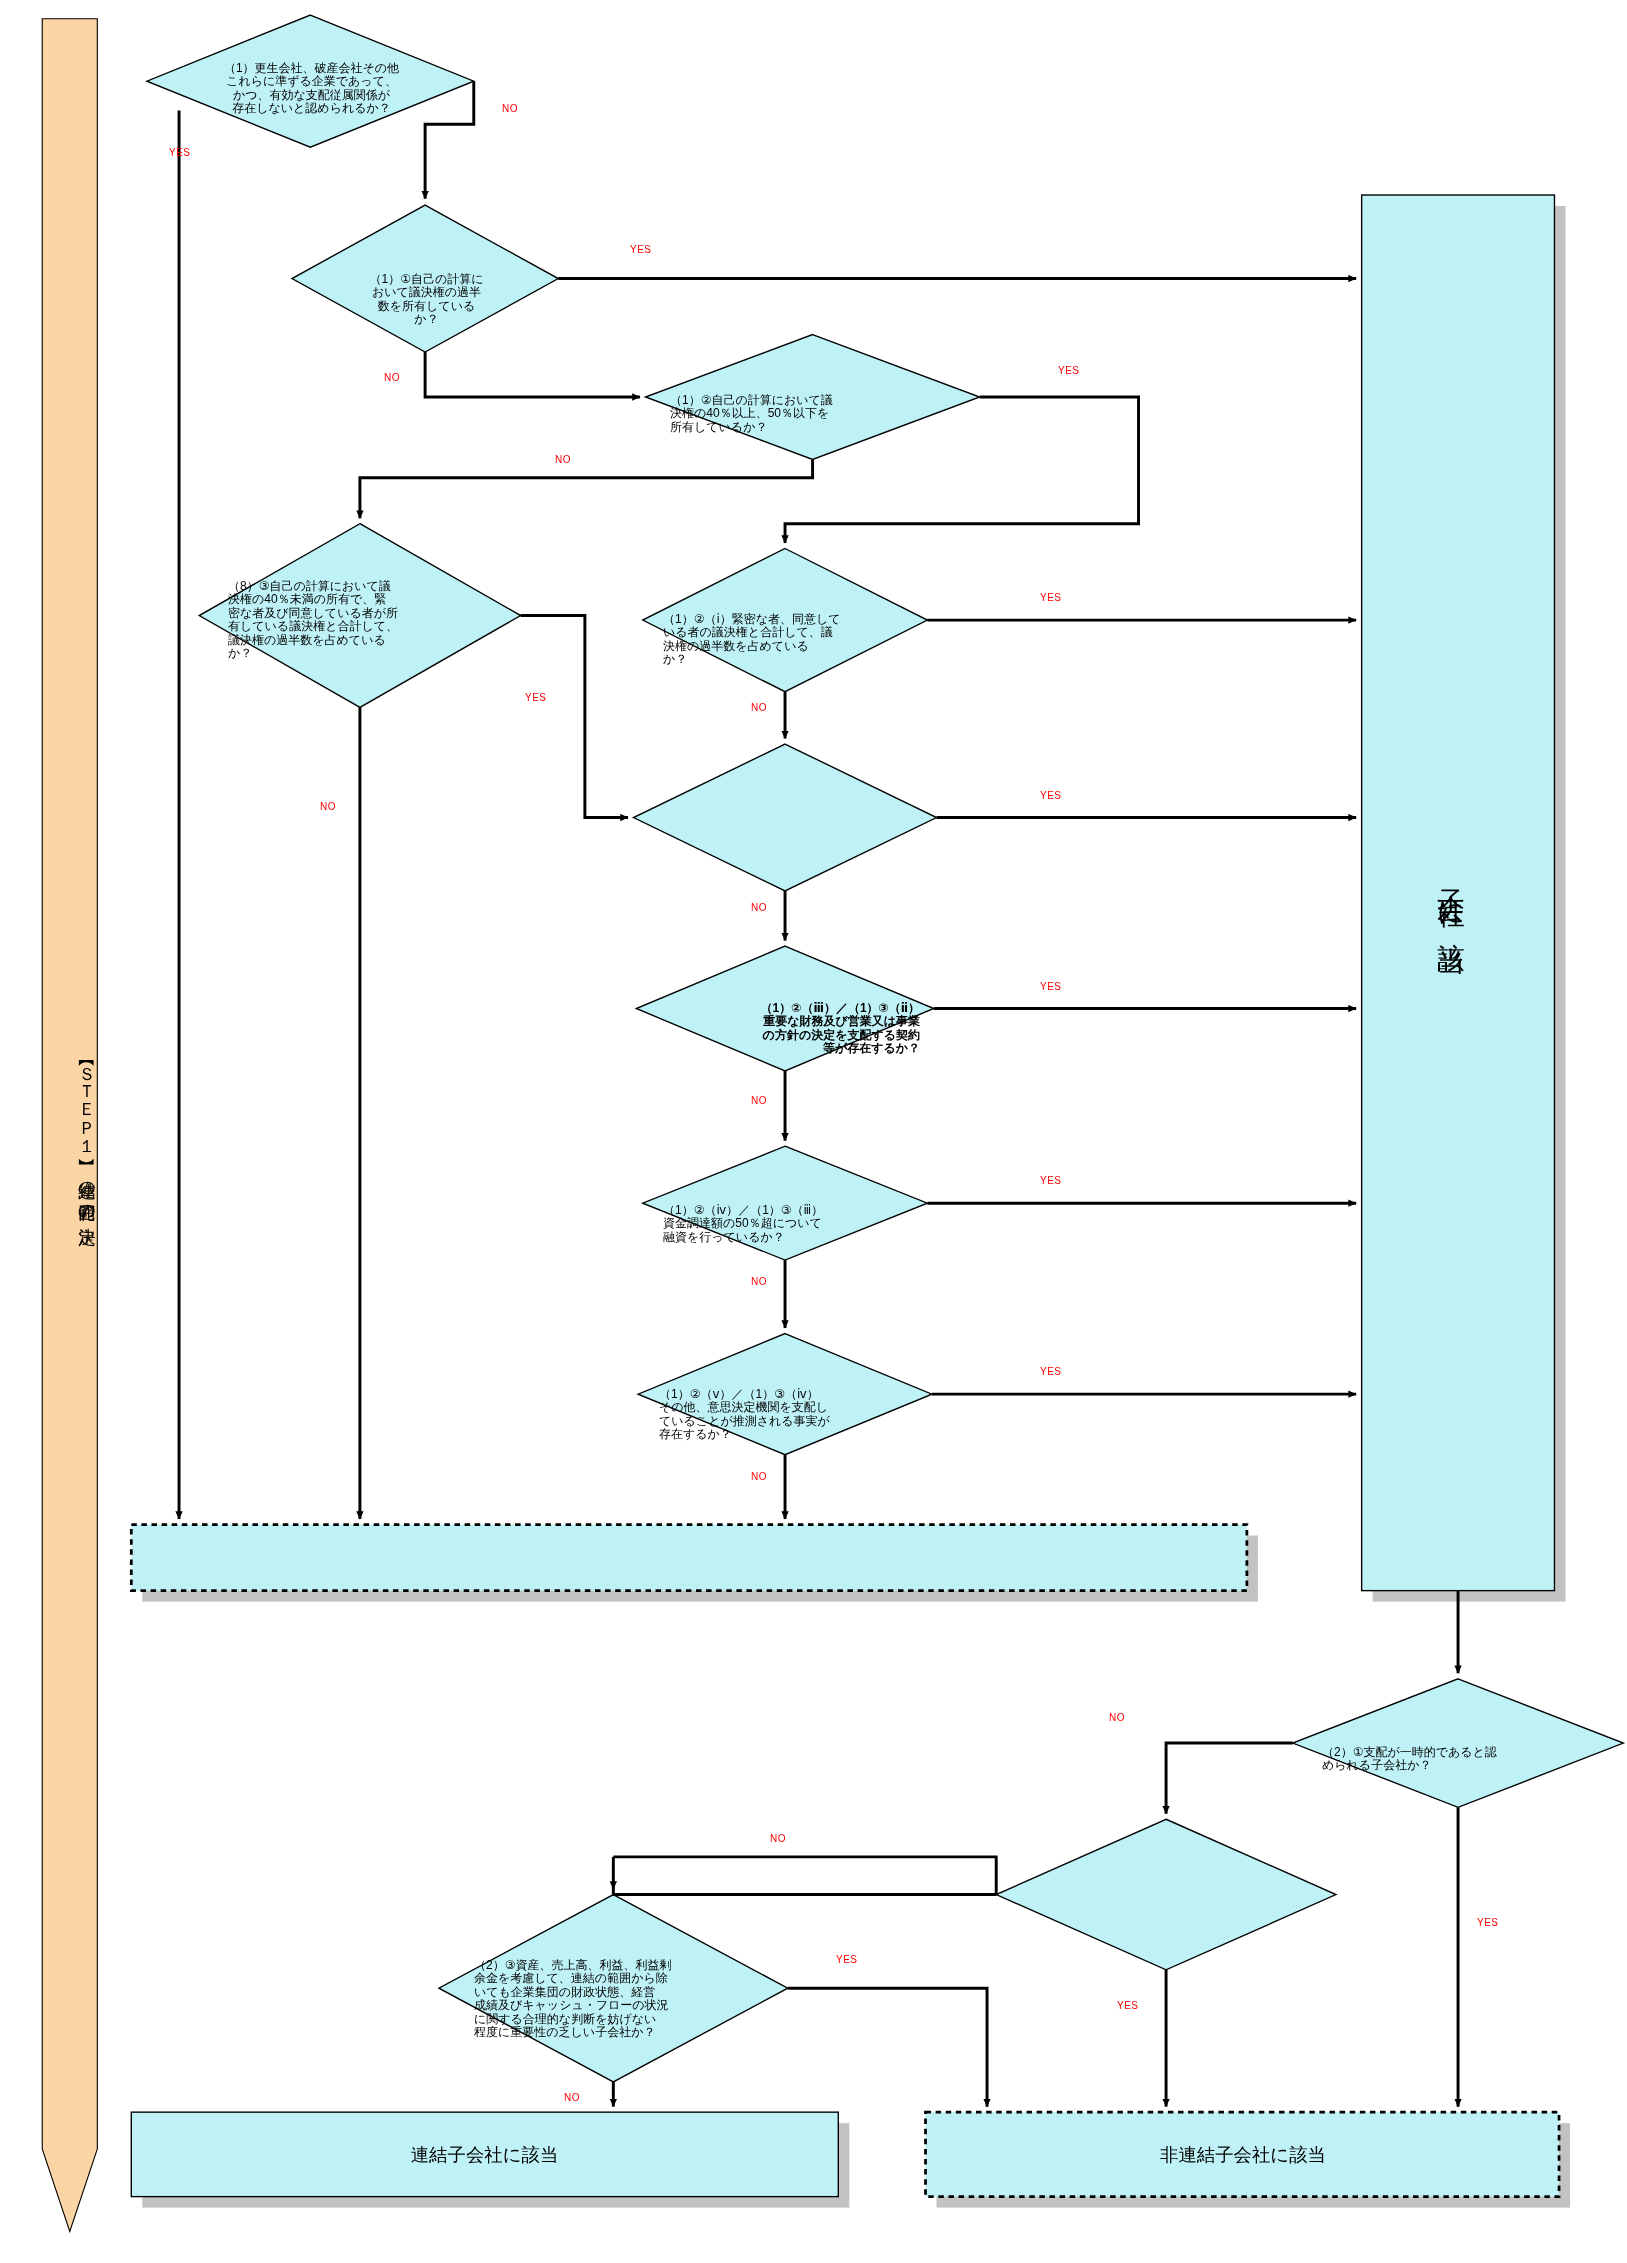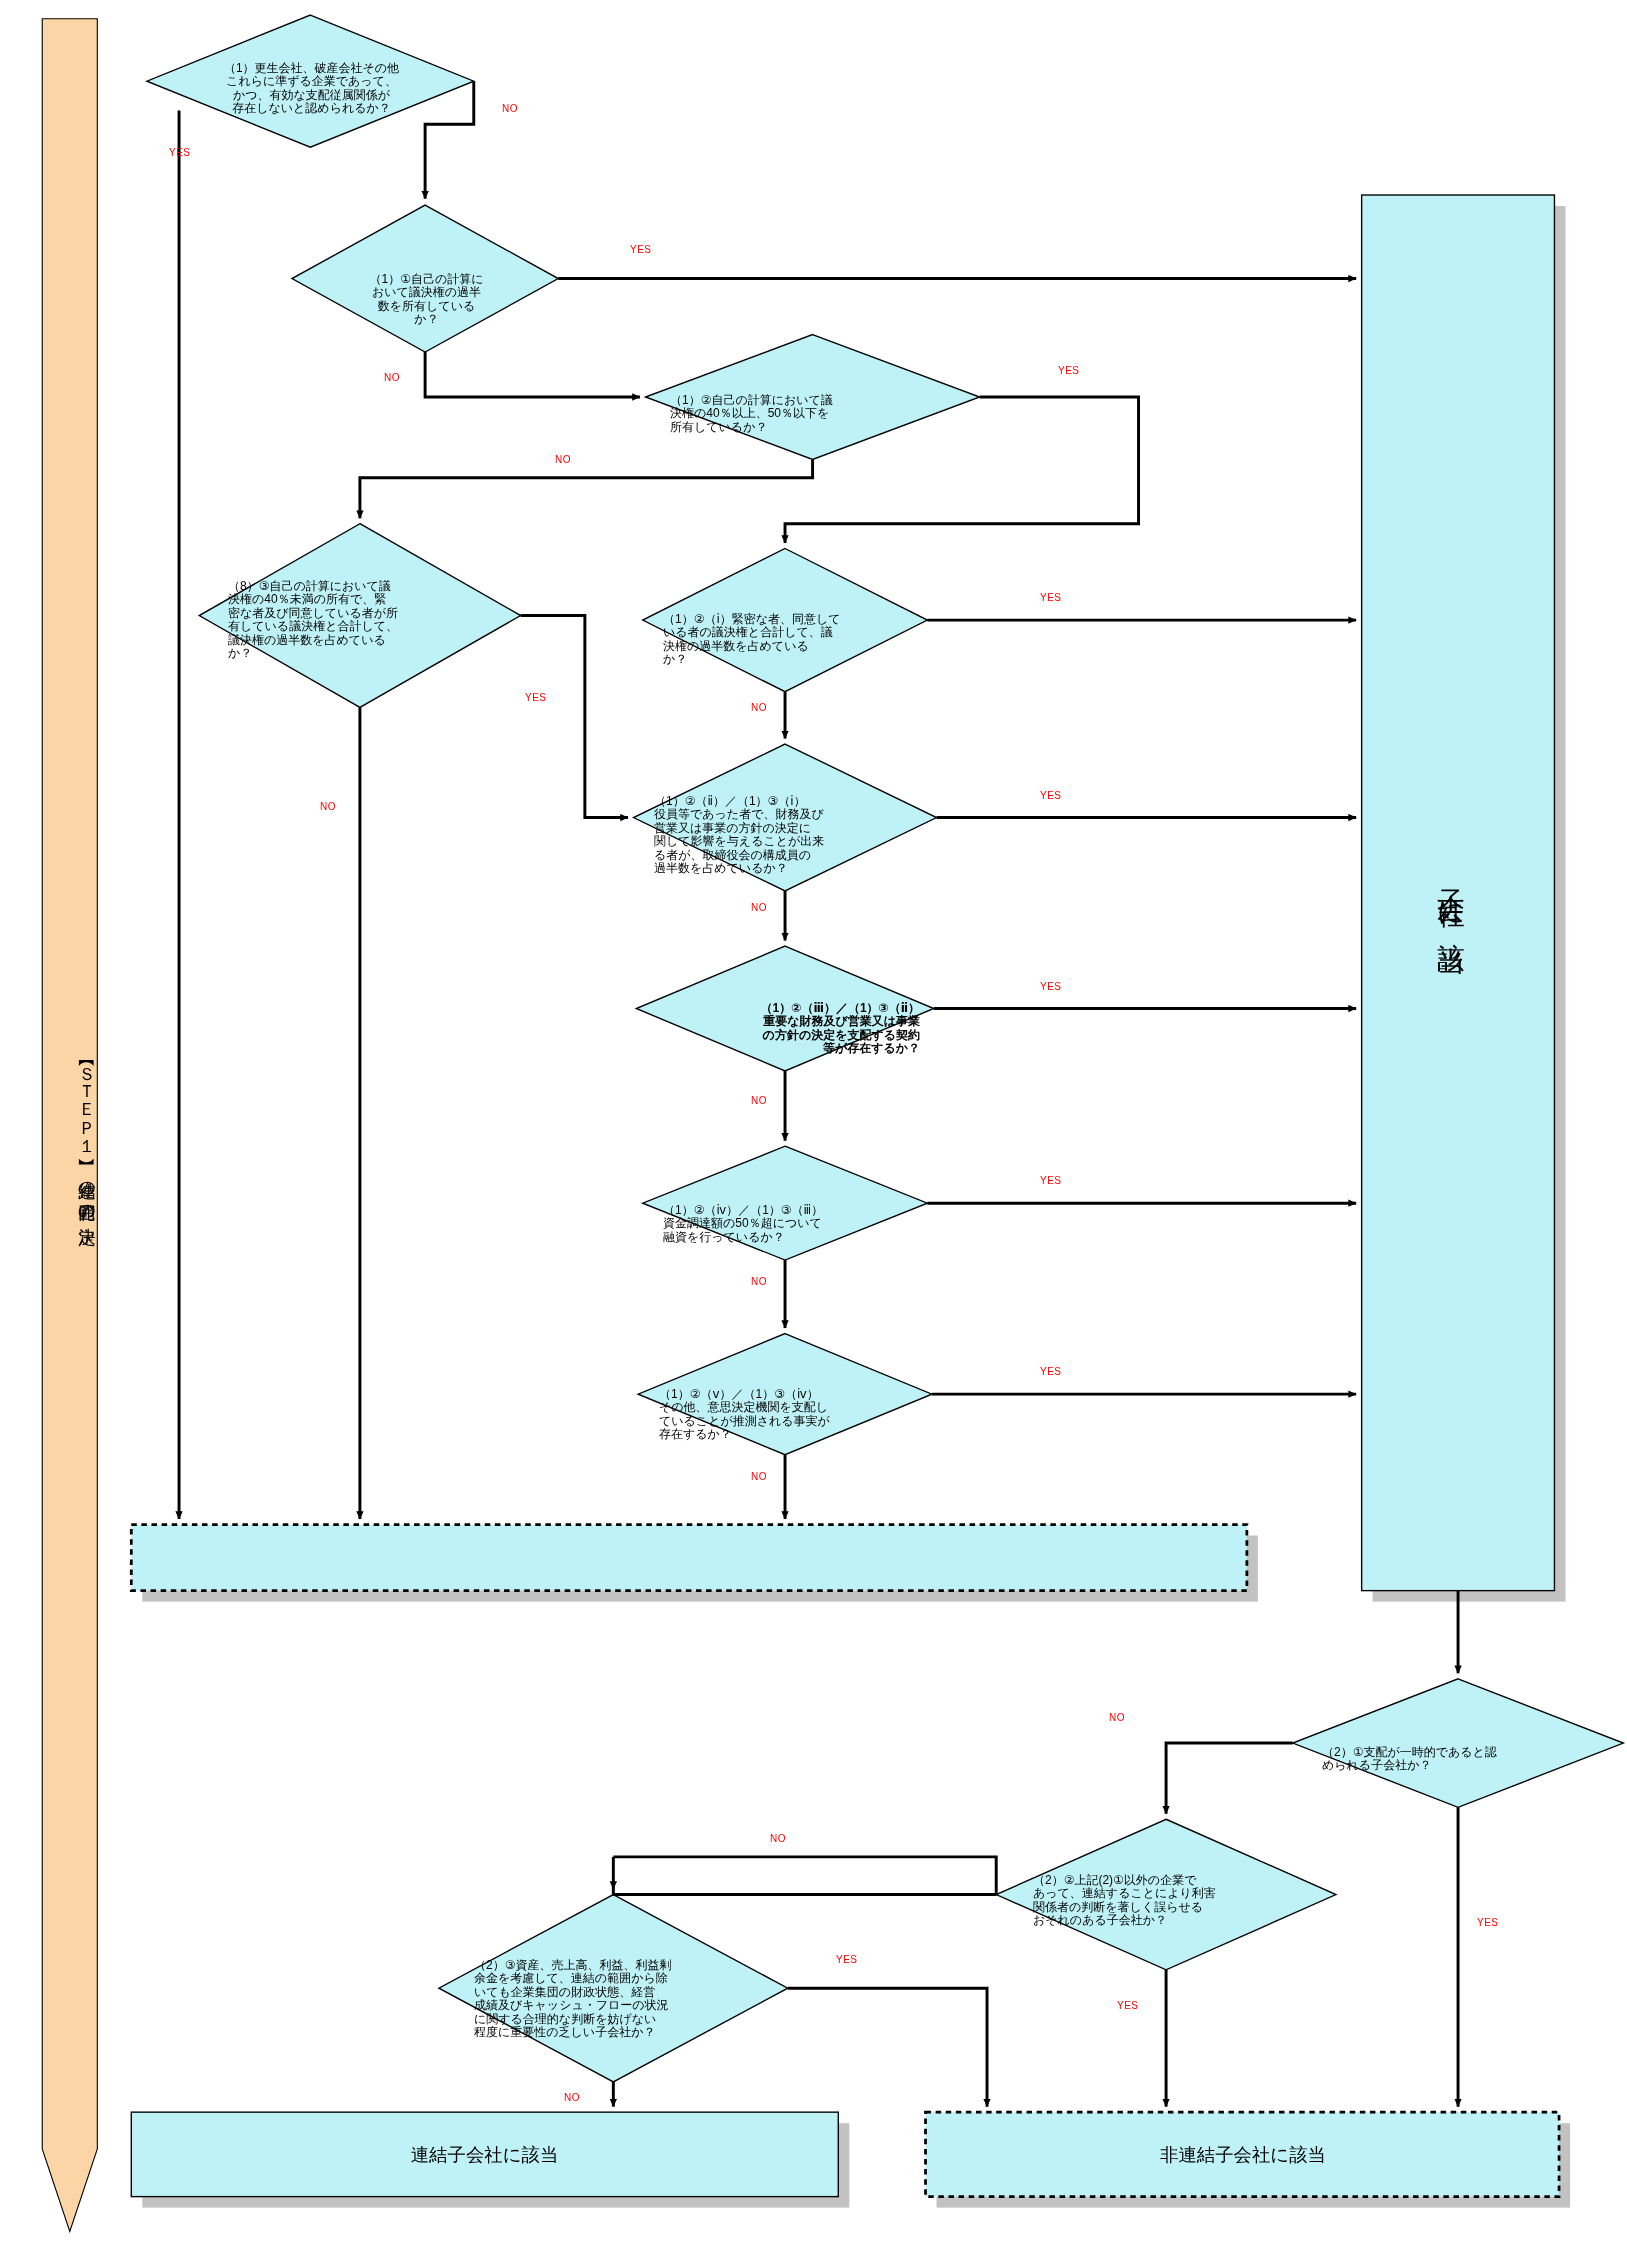--- a/index.html
+++ b/index.html
@@ -206,48 +206,38 @@
 密な者及び同意している者が所
 有している議決権と合計して、
 議決権の過半数を占めている
 か？</div>
 
   <div class="node-text diamond-text" style="left:663px; top:577px; width:257px; text-align:left;">（1）②（ⅰ）緊密な者、同意して
 いる者の議決権と合計して、議
 決権の過半数を占めている
 か？</div>
 
-  <div class="node-text diamond-text" style="left:654px; top:759px; width:268px; text-align:left;">（1）②（ⅱ）／（1）③（ⅰ）
-役員等であった者で、財務及び
-営業又は事業の方針の決定に
-関して影響を与えることが出来
-る者が、取締役会の構成員の
-過半数を占めているか？</div>
 
   <div class="node-text diamond-text" style="left:659px; top:966px; width:261px; text-align:right;font-weight:bold;">（1）②（ⅲ）／（1）③（ⅱ）
 重要な財務及び営業又は事業
 の方針の決定を支配する契約
 等が存在するか？</div>
 
   <div class="node-text diamond-text" style="left:663px; top:1168px; width:255px; text-align:left;">（1）②（ⅳ）／（1）③（ⅲ）
 資金調達額の50％超について
 融資を行っているか？</div>
 
   <div class="node-text diamond-text" style="left:659px; top:1352px; width:263px; text-align:left;">（1）②（ⅴ）／（1）③（ⅳ）
 その他、意思決定機関を支配し
 ていることが推測される事実が
 存在するか？</div>
 
   <div class="node-text diamond-text" style="left:1322px; top:1710px; width:281px; text-align:left;">（2）①支配が一時的であると認
 められる子会社か？</div>
 
-  <div class="node-text diamond-text" style="left:1033px; top:1838px; width:275px; text-align:left;">（2）②上記(2)①以外の企業で
-あって、連結することにより利害
-関係者の判断を著しく誤らせる
-おそれのある子会社か？</div>
 
   <div class="node-text diamond-text" style="left:474px; top:1923px; width:281px; text-align:left;">（2）③資産、売上高、利益、利益剰
 余金を考慮して、連結の範囲から除
 いても企業集団の財政状態、経営
 成績及びキャッシュ・フローの状況
 に関する合理的な判断を妨げない
 程度に重要性の乏しい子会社か？</div>
 
   <div class="vert-text" style="left:1433px; top:762px; height:275px;">子会社に該当</div>
 

